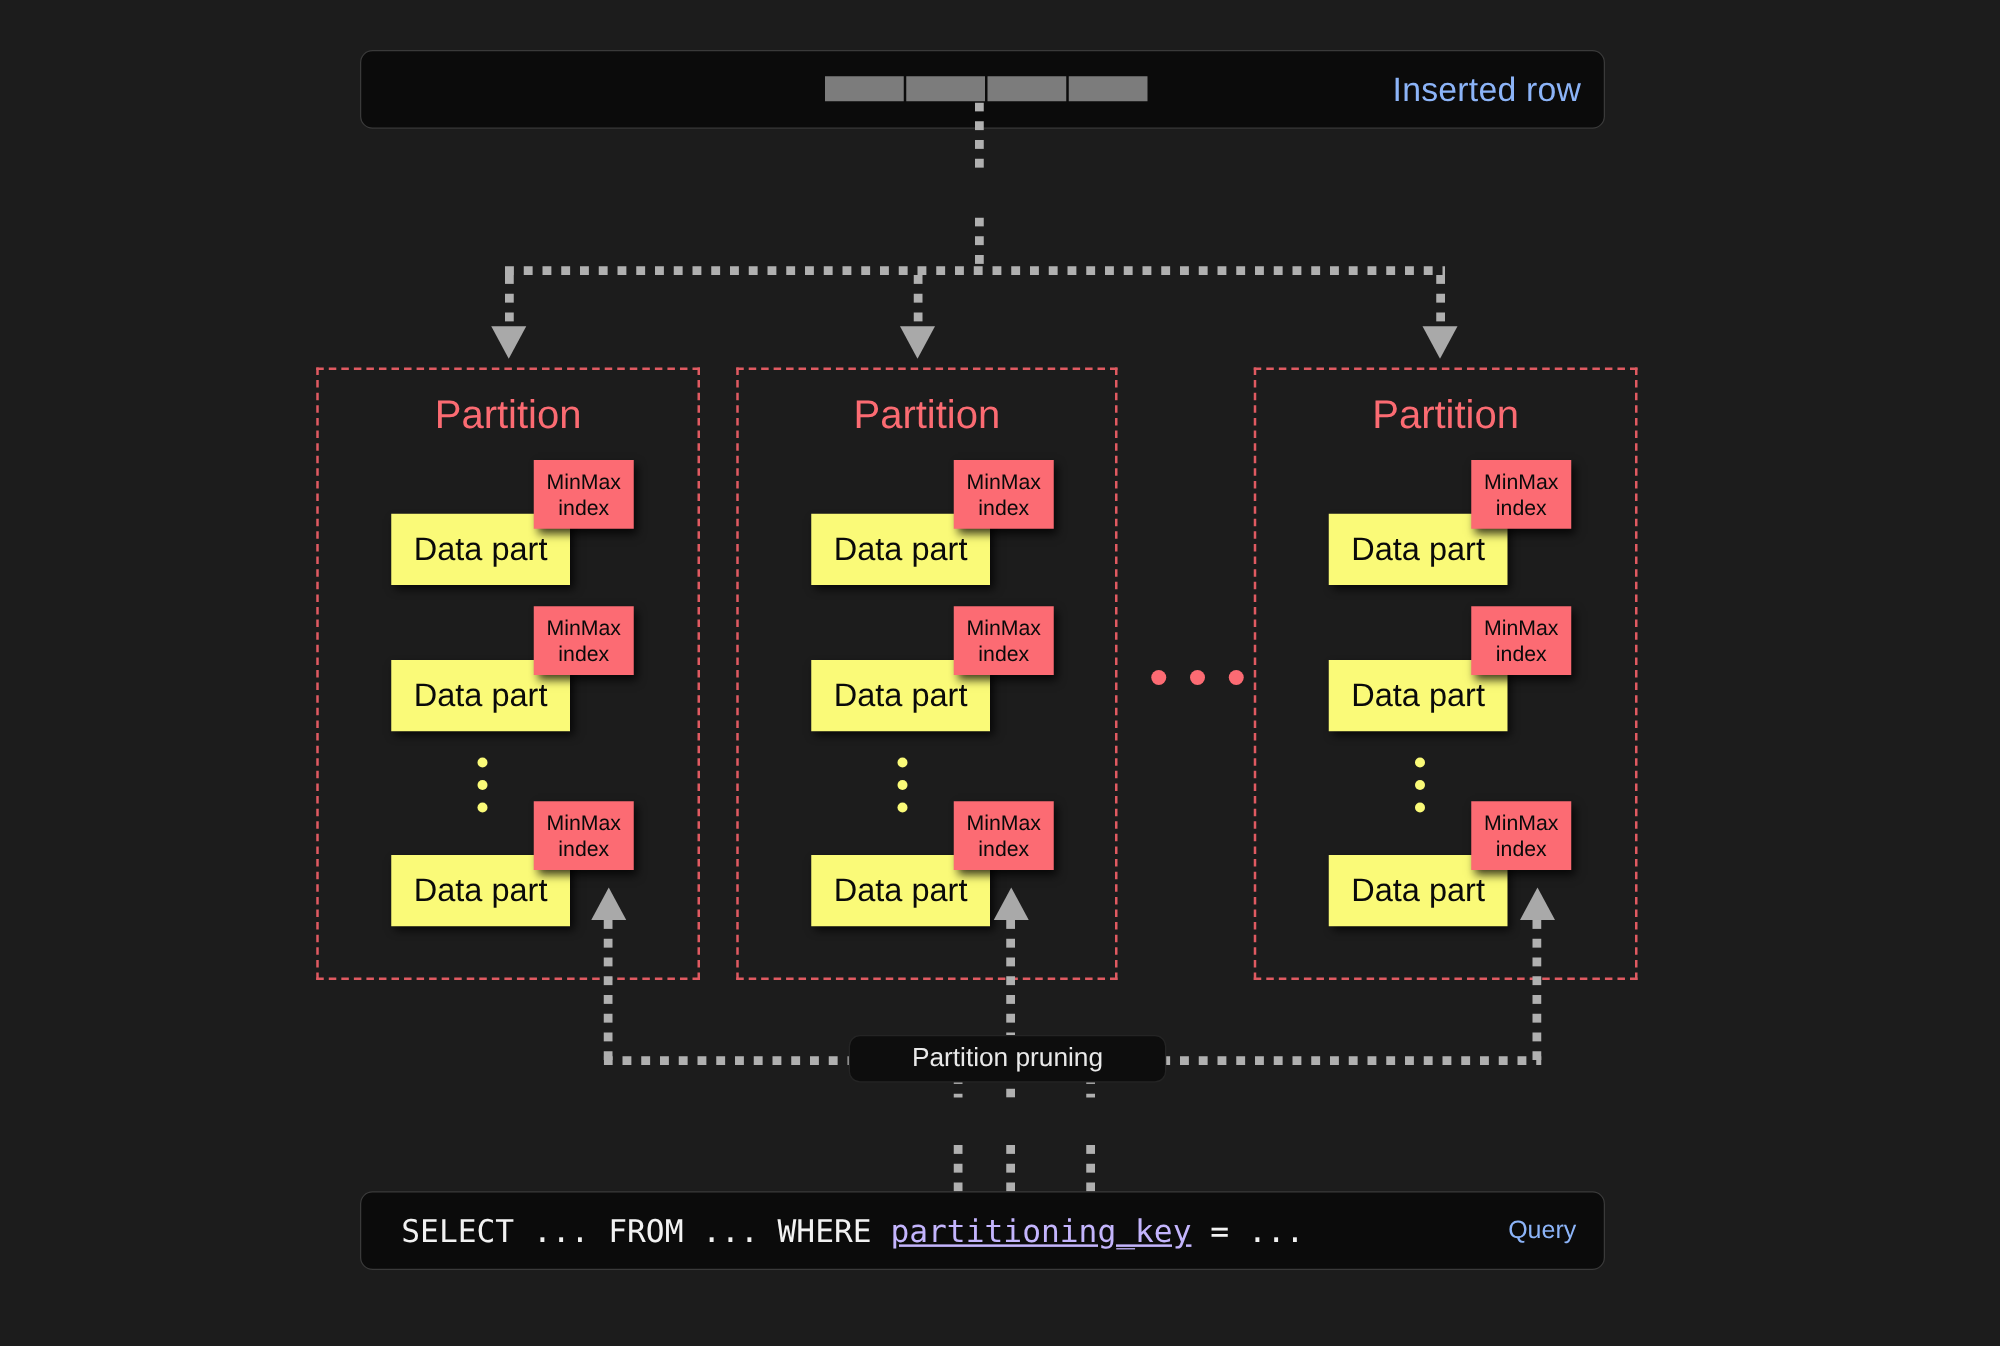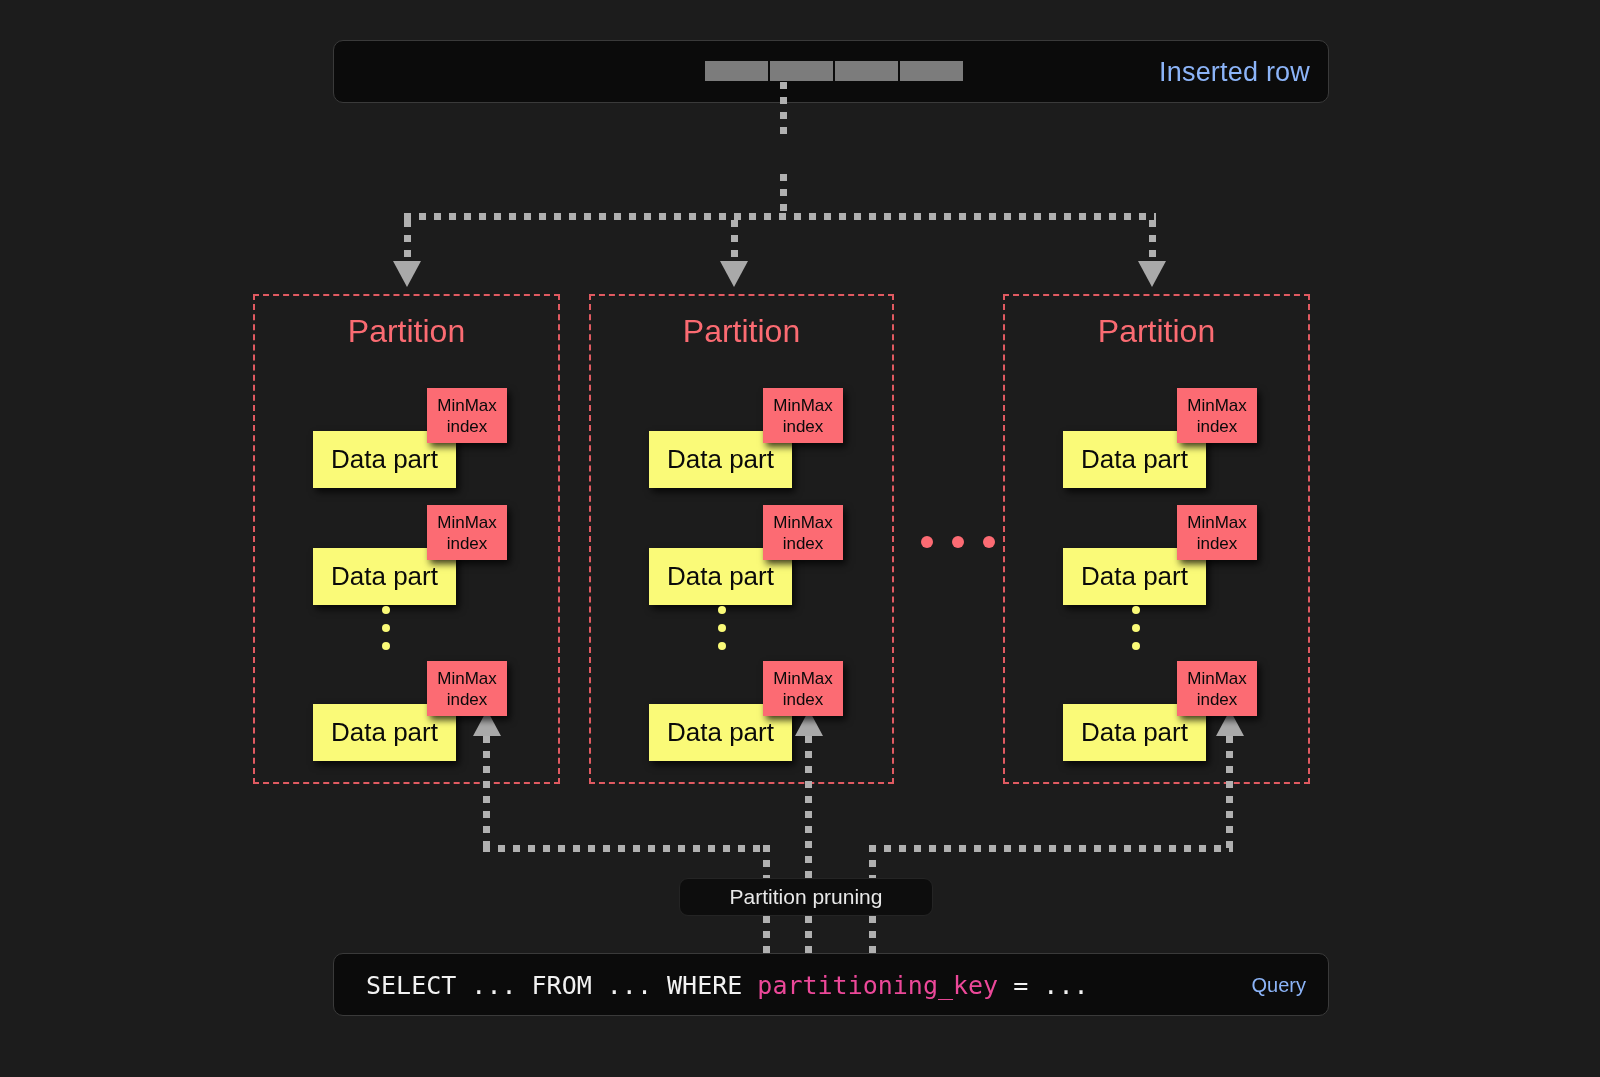--- a/index.html
+++ b/index.html
@@ -8,21 +8,20 @@
     font-family:"Liberation Sans", sans-serif;
     background:#1c1c1c;
   }
   .stage{position:absolute;inset:0;}
 
   
   .panel{
     position:absolute;background:#0b0b0b;
     border:1px solid #3a3a3a;border-radius:10px;
     box-sizing:border-box;
-    margin-left:45px;
   }
 
   
   #inserted-row-bar{left:288px;top:40px;width:996px;height:63px;}
   #inserted-row-label{
     position:absolute;right:18px;top:50%;transform:translateY(-50%);
     color:#8cb4f8;font-size:27px;white-space:nowrap;letter-spacing:.2px;
   }
   #row-cells{
     position:absolute;left:371px;top:20px;display:flex;gap:2px;
@@ -31,50 +30,50 @@
 
   
   .pill{
     position:absolute;background:#0d0d0d;border-radius:9px;
     color:#e9e9e9;font-size:21px;
     display:flex;align-items:center;justify-content:center;
     box-sizing:border-box;z-index:6;
     border:1px solid #242424;
   }
   #partition-routing-box{left:656px;top:136px;width:254px;height:38px;}
-  #partition-pruning-box{left:679px;top:878px;width:254px;height:38px;}
+  #partition-pruning-box{left:679px;top:828px;width:254px;height:38px;}
 
   
   #query-bar{left:288px;top:953px;width:996px;height:63px;}
   #query-text{
     position:absolute;left:32px;top:50%;transform:translateY(-50%);
     font-family:"DejaVu Sans Mono", monospace;font-size:25px;color:#f2f2f2;
     white-space:pre;letter-spacing:0px;
   }
-  #query-text .key{color:#ec4899;}
+  #query-text .key{color:#c4b5fd;text-decoration:underline;}
   #query-label{
     position:absolute;right:22px;top:50%;transform:translateY(-50%);
     color:#8cb4f8;font-size:20px;
   }
 
   
   .partition{
     position:absolute;top:294px;height:490px;
     border:2px dashed #e05a61;box-sizing:border-box;
   }
   #partition-0{left:253px;width:307px;}
   #partition-1{left:589px;width:305px;}
   #partition-2{left:1003px;width:307px;}
   .partition-title{
     position:absolute;left:0;right:0;top:17px;text-align:center;
     color:#fb6b72;font-size:32px;
   }
 
   
-  .part-row{position:absolute;left:0;width:100%;height:110px;margin-top:20px;}
+  .part-row{position:absolute;left:0;width:100%;height:110px;}
   .part-row.r0{top:72px;}
   .part-row.r1{top:189px;}
   .part-row.r2{top:345px;}
 
   .data-part{
     position:absolute;left:58px;top:43px;width:143px;height:57px;
     background:#fafa78;color:#0a0a0a;font-size:26px;
     display:flex;align-items:center;justify-content:center;
     box-shadow:3px 4px 7px rgba(0,0,0,.75);
     box-sizing:border-box;

